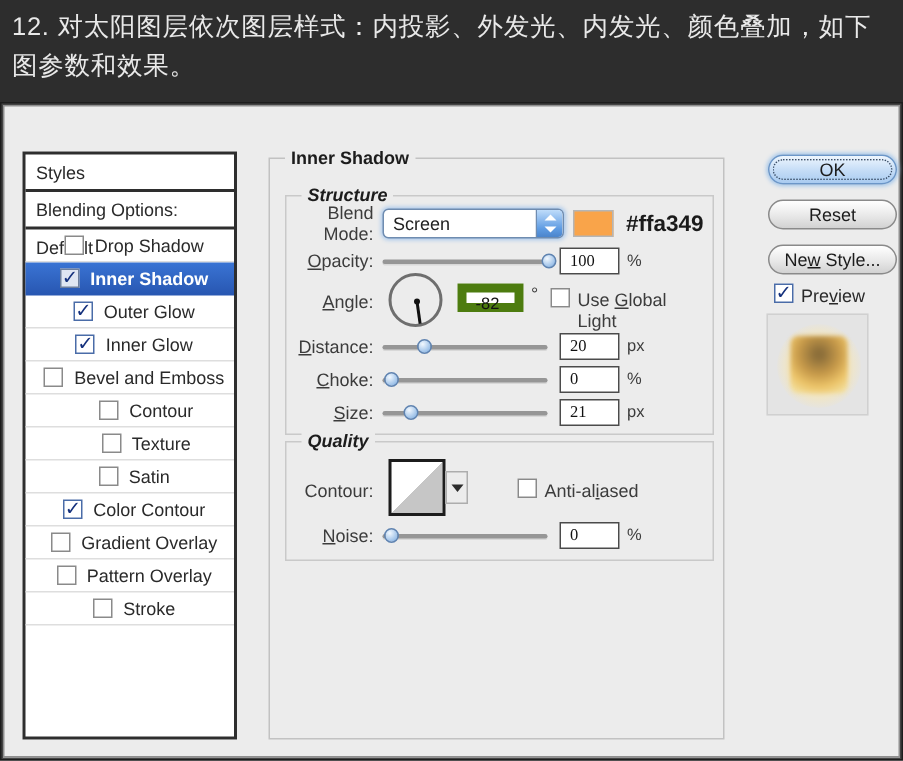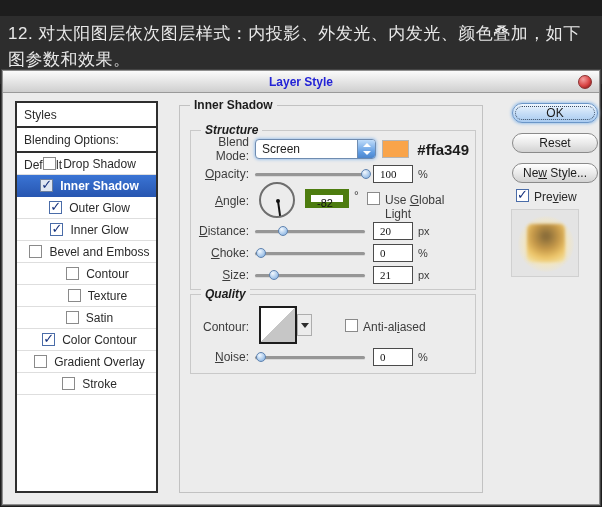--- a/index.html
+++ b/index.html
@@ -1,20 +1,20 @@
 <!DOCTYPE html>
 <html><head>
 <meta charset="utf-8">
 <style>
   * { margin:0; padding:0; box-sizing:border-box; }
   html,body { width:602px; height:507px; overflow:hidden; background:#1d1d1d;
     font-family:"Liberation Sans","DejaVu Sans",sans-serif; }
 
   
-  .topbar { position:absolute; left:0; top:16px; width:602px; height:68px;
+  .topbar { position:absolute; left:0; top:0; width:602px; height:68px;
     background:#2d2d2d; color:#e9e9e9; font-size:17px; line-height:26px;
     padding:5px 8px 0 8px; letter-spacing:0.5px; }
 
   
   .dialog { position:absolute; left:2px; top:70px; width:598px; height:435px;
     background:#ececec; border:1px solid #8f8f8f; box-shadow:0 0 0 1px #444; }
   .titlebar { position:absolute; left:0; top:0; right:0; height:22px;
     background:linear-gradient(#fbfbfb,#e3e3e3 55%,#cfcfcf);
     border-bottom:1px solid #9a9a9a; text-align:center; }
   .titlebar .title { font-size:12px; font-weight:bold; color:#2323d6; line-height:22px; }
@@ -130,24 +130,20 @@
     background:radial-gradient(circle at 50% 32%, #8d6f3a 8%, #c79a4a 42%, #ecc469 68%, #f2dd9a 90%);
     filter:blur(1.5px); }
 </style>
 </head>
 <body>
 
 <div class="topbar">12. 对太阳图层依次图层样式：内投影、外发光、内发光、颜色叠加，如下图参数和效果。</div>
 
 <div class="dialog">
 
-  <div class="titlebar">
-    <span class="title">Layer Style</span>
-    <span class="close-btn"></span>
-  </div>
 
   <div class="sidebar">
     <div class="side-head">Styles</div>
     <div class="side-head">Blending Options: Default</div>
     <div id="side-list">
         <div class="side-row">
           <span class="cb"></span>
           <span>Drop Shadow</span>
         </div>
         <div class="side-row selected">
@@ -178,20 +174,24 @@
           <span class="cb"></span>
           <span>Satin</span>
         </div>
         <div class="side-row">
           <span class="cb checked"></span>
           <span>Color Contour</span>
         </div>
         <div class="side-row">
           <span class="cb"></span>
           <span>Gradient Overlay</span>
+        </div>
+        <div class="side-row">
+          <span class="cb"></span>
+          <span>Pattern Overlay</span>
         </div>
         <div class="side-row">
           <span class="cb"></span>
           <span>Stroke</span>
         </div>
       </div>
   </div>
 
   <div class="panel">
     <span class="panel-legend">Inner Shadow</span>

